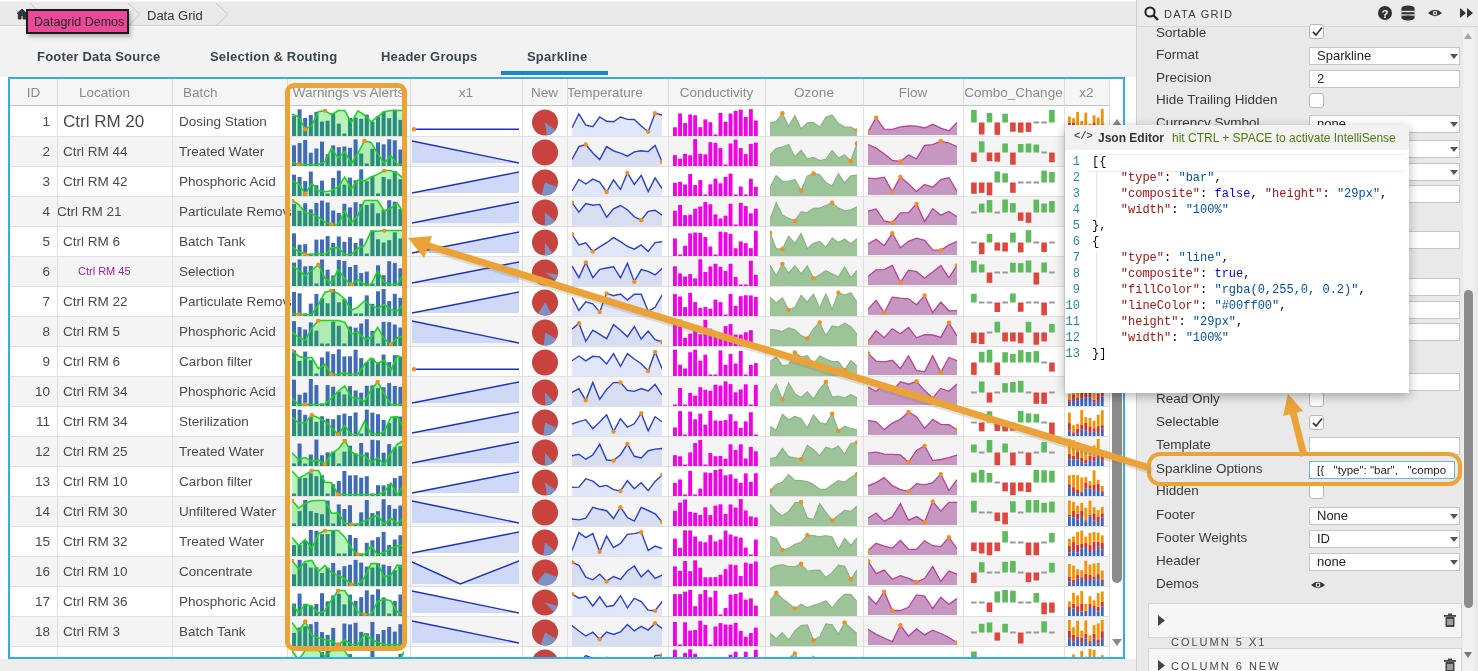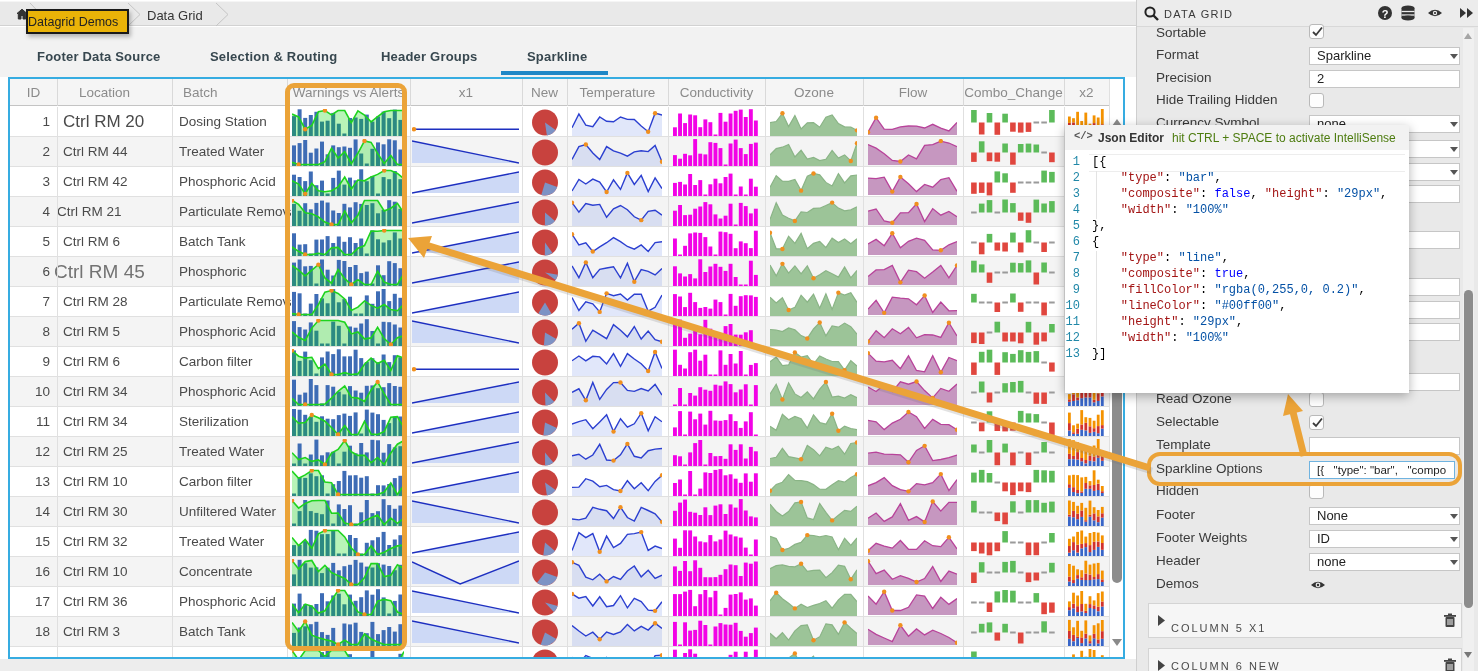--- a/index.html
+++ b/index.html
@@ -3,22 +3,22 @@
 <meta charset="utf-8">
 <style>
 * { margin:0; padding:0; box-sizing:border-box; }
 html,body { width:1478px; height:671px; overflow:hidden; background:#fff;
   font-family:"Liberation Sans", sans-serif; }
 #topbar { position:absolute; left:0; top:1px; width:1478px; height:25px;
   background:#e9e9e9; border-top:1px solid #f5f5f5; border-bottom:1px solid #d2d2d2; }
 #tabstrip { position:absolute; left:0; top:27px; width:1136px; height:50px; background:#f2f2f2; }
 .tab { position:absolute; top:22px; font-size:13px; font-weight:bold; color:#37474f; letter-spacing:0.2px; }
 #underline { position:absolute; left:501px; top:44px; width:107px; height:4px; background:#1f87c6; }
-#tooltip { position:absolute; left:26px; top:9px; width:103px; height:25px; background:#eab308;
-  border:2px solid #1a1a1a; font-size:12.5px; color:#222; line-height:22px; padding-left:0; z-index:5; white-space:nowrap; overflow:hidden; box-shadow:2px 3px 4px rgba(0,0,0,0.25);}
+#tooltip { position:absolute; left:26px; top:9px; width:103px; height:25px; background:#ec4899;
+  border:2px solid #1a1a1a; font-size:12.5px; color:#222; line-height:22px; padding-left:6px; z-index:5; white-space:nowrap; overflow:hidden; box-shadow:2px 3px 4px rgba(0,0,0,0.25);}
 #bctext { position:absolute; left:147px; top:6px; font-size:13px; color:#333; }
 #grid { position:absolute; left:8px; top:77px; width:1117px; height:582px;
   border:2px solid #36ace1; background:#fff; overflow:hidden; }
 #panel { position:absolute; left:1136px; top:0; width:342px; height:671px;
   background:#e9e9e9; border-left:1px solid #cfcfcf; }
 #panelhead { position:absolute; left:0; top:0; width:342px; height:27px;
   background:#ececec; border-bottom:1px solid #d8d8d8; }
 #paneltitle { position:absolute; left:27px; top:8px; font-size:11px; letter-spacing:1.3px; color:#3a3a3a; }
 .prow-label { position:absolute; left:19px; font-size:13.5px; color:#3a3a3a; }
 .cb { position:absolute; left:172px; width:15px; height:15px; background:#fdfdfd;
@@ -64,21 +64,21 @@
   <div id="underline"></div>
 </div>
 <div id="grid">
     <div style="position:absolute;left:0;top:0;width:1101px;height:27px;background:#f5f5f5;border-bottom:1px solid #c4c4c4"></div>
     <div style="position:absolute;top:0;height:27px;line-height:27px;font-size:13.5px;color:#8b8b8b;left:0px;width:47px;text-align:center">ID</div>
     <div style="position:absolute;top:0;height:27px;line-height:27px;font-size:13.5px;color:#8b8b8b;left:69px">Location</div>
     <div style="position:absolute;top:0;height:21px;line-height:27px;font-size:13.5px;color:#8b8b8b;left:173px">Batch</div>
     <div style="position:absolute;top:0;height:27px;line-height:27px;font-size:13.5px;color:#8b8b8b;left:277px;width:123px;text-align:center">Warnings vs Alerts</div>
     <div style="position:absolute;top:0;height:27px;line-height:27px;font-size:13.5px;color:#8b8b8b;left:400px;width:112px;text-align:center">x1</div>
     <div style="position:absolute;top:0;height:27px;line-height:27px;font-size:13.5px;color:#8b8b8b;left:512px;width:45px;text-align:center">New</div>
-    <div style="position:absolute;top:0;height:27px;line-height:27px;font-size:13.5px;color:#8b8b8b;left:557px;width:101px;text-align:center">Temperature</div>
+    <div style="position:absolute;top:0;height:27px;line-height:27px;font-size:13.5px;color:#8b8b8b;left:557px;width:101px;">Temperature</div>
     <div style="position:absolute;top:0;height:27px;line-height:27px;font-size:13.5px;color:#8b8b8b;left:658px;width:97px;text-align:center">Conductivity</div>
     <div style="position:absolute;top:0;height:27px;line-height:27px;font-size:13.5px;color:#8b8b8b;left:755px;width:98px;text-align:center">Ozone</div>
     <div style="position:absolute;top:0;height:27px;line-height:27px;font-size:13.5px;color:#8b8b8b;left:853px;width:100px;text-align:center">Flow</div>
     <div style="position:absolute;top:0;height:27px;line-height:27px;font-size:13.5px;color:#8b8b8b;left:953px;width:101px;text-align:center">Combo_Change</div>
     <div style="position:absolute;top:0;height:27px;line-height:27px;font-size:13.5px;color:#8b8b8b;left:1054px;width:45px;text-align:center">x2</div>
     <div style="position:absolute;left:47px;top:0;width:1px;height:27px;background:#d9d9d9"></div>
     <div style="position:absolute;left:162px;top:0;width:1px;height:27px;background:#d9d9d9"></div>
     <div style="position:absolute;left:277px;top:0;width:1px;height:27px;background:#d9d9d9"></div>
     <div style="position:absolute;left:400px;top:0;width:1px;height:27px;background:#d9d9d9"></div>
     <div style="position:absolute;left:512px;top:0;width:1px;height:27px;background:#d9d9d9"></div>
@@ -727,22 +727,22 @@
     <div style="position:absolute;left:400px;top:148px;width:1px;height:30px;background:#e0e0e0"></div>
     <div style="position:absolute;left:512px;top:148px;width:1px;height:30px;background:#e0e0e0"></div>
     <div style="position:absolute;left:557px;top:148px;width:1px;height:30px;background:#e0e0e0"></div>
     <div style="position:absolute;left:658px;top:148px;width:1px;height:30px;background:#e0e0e0"></div>
     <div style="position:absolute;left:755px;top:148px;width:1px;height:30px;background:#e0e0e0"></div>
     <div style="position:absolute;left:853px;top:148px;width:1px;height:30px;background:#e0e0e0"></div>
     <div style="position:absolute;left:953px;top:148px;width:1px;height:30px;background:#e0e0e0"></div>
     <div style="position:absolute;left:1054px;top:148px;width:1px;height:30px;background:#e0e0e0"></div>
     <div style="position:absolute;left:0;top:178px;width:1099px;height:30px;background:#f4f4f4"></div>
     <div style="position:absolute;left:0;top:178px;width:40px;height:30px;line-height:29px;font-size:13.5px;color:#4a4a4a;text-align:right">6</div>
-    <div style="position:absolute;left:44px;top:178px;height:30px;line-height:29px;font-size:19px;color:#737373">Ctrl RM 45</div>
-    <div style="position:absolute;left:169px;top:178px;width:112px;height:30px;line-height:29px;font-size:13.5px;color:#4a4a4a;white-space:nowrap;overflow:hidden">Phosphoric</div>
+    <div style="position:absolute;left:68px;top:178px;height:30px;line-height:29px;font-size:11px;color:#a21caf">Ctrl RM 45</div>
+    <div style="position:absolute;left:169px;top:178px;width:112px;height:30px;line-height:29px;font-size:13.5px;color:#4a4a4a;white-space:nowrap;overflow:hidden">Selection</div>
     <svg style="position:absolute;left:282px;top:179.5px" width="112" height="27">
       <rect x="0.0" y="3.6" width="4.0" height="23.4" fill="#3e6cb5"></rect>
       <rect x="5.6" y="0.5" width="4.0" height="26.5" fill="#3e6cb5"></rect>
       <rect x="11.2" y="7.3" width="4.0" height="19.7" fill="#3e6cb5"></rect>
       <rect x="16.8" y="6.9" width="4.0" height="20.1" fill="#3e6cb5"></rect>
       <rect x="22.4" y="24.5" width="4.0" height="2.5" fill="#3e6cb5"></rect>
       <rect x="28.0" y="0.5" width="4.0" height="26.5" fill="#3e6cb5"></rect>
       <rect x="33.6" y="10.7" width="4.0" height="16.3" fill="#3e6cb5"></rect>
       <rect x="39.2" y="16.5" width="4.0" height="10.5" fill="#3e6cb5"></rect>
       <rect x="44.8" y="0.9" width="4.0" height="26.1" fill="#3e6cb5"></rect>
@@ -856,21 +856,21 @@
     <div style="position:absolute;left:400px;top:178px;width:1px;height:30px;background:#e0e0e0"></div>
     <div style="position:absolute;left:512px;top:178px;width:1px;height:30px;background:#e0e0e0"></div>
     <div style="position:absolute;left:557px;top:178px;width:1px;height:30px;background:#e0e0e0"></div>
     <div style="position:absolute;left:658px;top:178px;width:1px;height:30px;background:#e0e0e0"></div>
     <div style="position:absolute;left:755px;top:178px;width:1px;height:30px;background:#e0e0e0"></div>
     <div style="position:absolute;left:853px;top:178px;width:1px;height:30px;background:#e0e0e0"></div>
     <div style="position:absolute;left:953px;top:178px;width:1px;height:30px;background:#e0e0e0"></div>
     <div style="position:absolute;left:1054px;top:178px;width:1px;height:30px;background:#e0e0e0"></div>
     <div style="position:absolute;left:0;top:208px;width:1099px;height:30px;background:#ffffff"></div>
     <div style="position:absolute;left:0;top:208px;width:40px;height:30px;line-height:29px;font-size:13.5px;color:#4a4a4a;text-align:right">7</div>
-    <div style="position:absolute;left:53px;top:208px;height:30px;line-height:29px;font-size:13.5px;color:#4a4a4a">Ctrl RM 28</div>
+    <div style="position:absolute;left:53px;top:208px;height:30px;line-height:29px;font-size:13.5px;color:#4a4a4a">Ctrl RM 22</div>
     <div style="position:absolute;left:169px;top:208px;width:112px;height:30px;line-height:29px;font-size:13.5px;color:#4a4a4a;white-space:nowrap;overflow:hidden">Particulate Removal</div>
     <svg style="position:absolute;left:282px;top:209.5px" width="112" height="27">
       <rect x="0.0" y="2.9" width="4.0" height="24.1" fill="#3e6cb5"></rect>
       <rect x="5.6" y="4.3" width="4.0" height="22.7" fill="#3e6cb5"></rect>
       <rect x="11.2" y="24.5" width="4.0" height="2.5" fill="#3e6cb5"></rect>
       <rect x="16.8" y="14.6" width="4.0" height="12.4" fill="#3e6cb5"></rect>
       <rect x="22.4" y="5.0" width="4.0" height="22.0" fill="#3e6cb5"></rect>
       <rect x="28.0" y="9.4" width="4.0" height="17.6" fill="#3e6cb5"></rect>
       <rect x="33.6" y="14.3" width="4.0" height="12.7" fill="#3e6cb5"></rect>
       <rect x="39.2" y="0.1" width="4.0" height="26.9" fill="#3e6cb5"></rect>
@@ -2577,21 +2577,21 @@
     <div class="dd" style="top:140px"></div>
     <div class="ddarr" style="left:313px;top:146.5px"></div>
     <div class="dd" style="top:163px"></div>
     <div class="ddarr" style="left:313px;top:169.5px"></div>
     <div class="inp" style="top:185px;"></div>
     <div class="inp" style="top:231px;"></div>
     <div class="inp" style="top:278px;"></div>
     <div class="inp" style="top:301px;"></div>
     <div class="inp" style="top:323px;"></div>
     <div class="inp" style="top:373px;"></div>
-    <div class="prow-label" style="top:391px">Read Ozone</div>
+    <div class="prow-label" style="top:391px">Read Only</div>
     <div class="cb" style="left:172px;top:392px"></div>
     <div class="prow-label" style="top:414px">Selectable</div>
     <div class="cb" style="left:172px;top:415px"></div>
     <svg style="position:absolute;left:173px;top:415px" width="15" height="15">
       <polyline points="3,8 6,11 12,3.5" fill="none" stroke="#3a3a3a" stroke-width="1.8"></polyline>
     </svg>
     <div class="prow-label" style="top:437px">Template</div>
     <div class="inp" style="top:437px;"></div>
     <div class="prow-label" style="top:461px">Sparkline Options</div>
     <div class="inp" style="top:461px;border:1px solid #6fb3e0;width:146px"><span style="font-size:11.5px;white-space:pre">[{&nbsp;&nbsp;&nbsp;"type": "bar",&nbsp;&nbsp;&nbsp;"compo</span></div>
@@ -2609,21 +2609,21 @@
     <div class="prow-label" style="top:576px">Demos</div>
     <svg style="position:absolute;left:172px;top:577px" width="20" height="16">
       <path d="M2 8 Q9 1.5 16 8 Q9 14.5 2 8 Z" fill="#333"></path>
       <circle cx="9" cy="8" r="2.4" fill="#e9e9e9"></circle>
       <circle cx="9" cy="8" r="1.2" fill="#333"></circle>
     </svg>
     <div style="position:absolute;left:11px;top:603px;width:314px;height:35px;background:#f6f6f6;border:1px solid #d4d4d4"></div>
     <svg style="position:absolute;left:20px;top:615px" width="10" height="12">
       <path d="M1 0 L8 5.5 L1 11 Z" fill="#444"></path>
     </svg>
-    <div class="seclbl" style="left:34px;top:622px">COLUMN 5 X1</div>
+    <div class="seclbl" style="left:34px;top:636px">COLUMN 5 X1</div>
     <svg style="position:absolute;left:306px;top:613px" width="14" height="15">
       <rect x="2.5" y="4" width="9" height="10" rx="1" fill="#444"></rect>
       <rect x="1" y="2" width="12" height="1.8" fill="#444"></rect>
       <rect x="5" y="0.5" width="4" height="2" fill="#444"></rect>
       <line x1="5" y1="6" x2="5" y2="12" stroke="#f6f6f6" stroke-width="1"></line>
       <line x1="7" y1="6" x2="7" y2="12" stroke="#f6f6f6" stroke-width="1"></line>
       <line x1="9" y1="6" x2="9" y2="12" stroke="#f6f6f6" stroke-width="1"></line>
     </svg>
     <div style="position:absolute;left:11px;top:648px;width:314px;height:35px;background:#f6f6f6;border:1px solid #d4d4d4"></div>
     <svg style="position:absolute;left:20px;top:660px" width="10" height="12">

